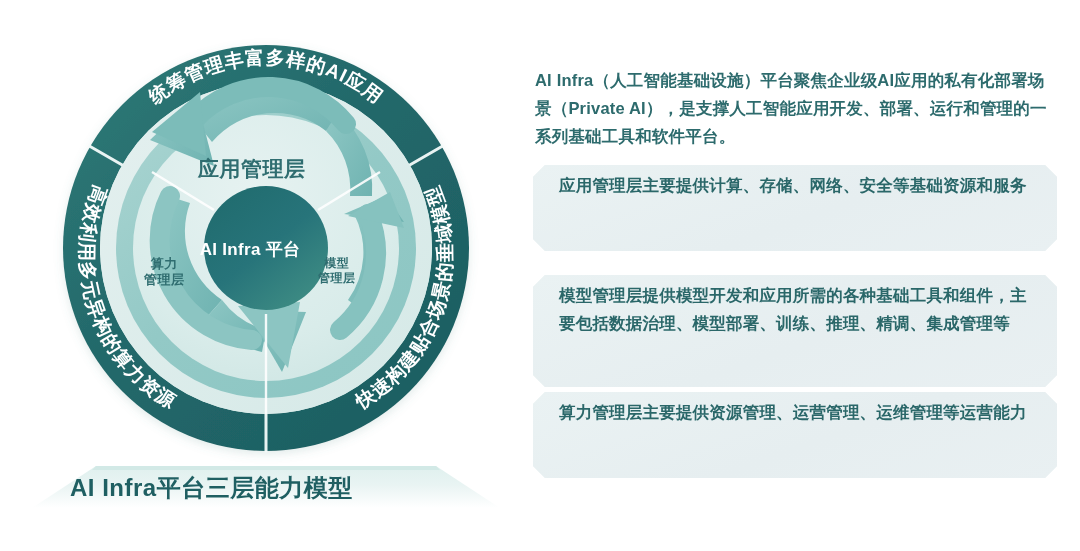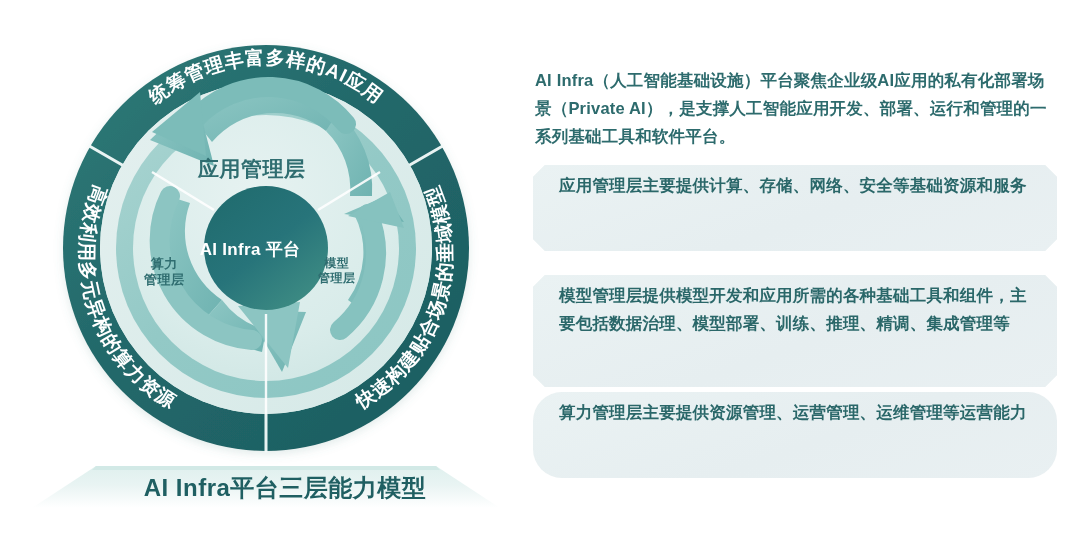--- a/index.html
+++ b/index.html
@@ -80,21 +80,20 @@
     white-space: nowrap;
     user-select: none;
   }
 
   
   #banner-text {
     position: absolute;
     left: 70px;
     top: 472px;
     width: 430px;
-    text-align: center;
     font-size: 24px;
     font-weight: 700;
     color: #1f5f62;
     letter-spacing: 0.5px;
     white-space: nowrap;
     user-select: none;
   }
 
   
   #right-col {
@@ -131,21 +130,21 @@
     padding: 6px 26px 18px 26px;
     
     clip-path: polygon(
       12px 0, calc(100% - 12px) 0, 100% 12px,
       100% calc(100% - 12px), calc(100% - 12px) 100%,
       12px 100%, 0 calc(100% - 12px), 0 12px);
     background-image: linear-gradient(160deg, #eaf2f3 0%, #e6eef0 55%, #e9f0f2 100%);
   }
   #card-1 { top: 165px; height: 86px; }
   #card-2 { top: 275px; height: 112px; }
-  #card-3 { top: 392px; height: 86px; border-radius: 29px; }
+  #card-3 { top: 392px; height: 86px; }
 
   .card-text { display: block; }
 </style>
 </head>
 <body>
 
 <div id="page">
 
   <div id="diagram-wrap">
 

